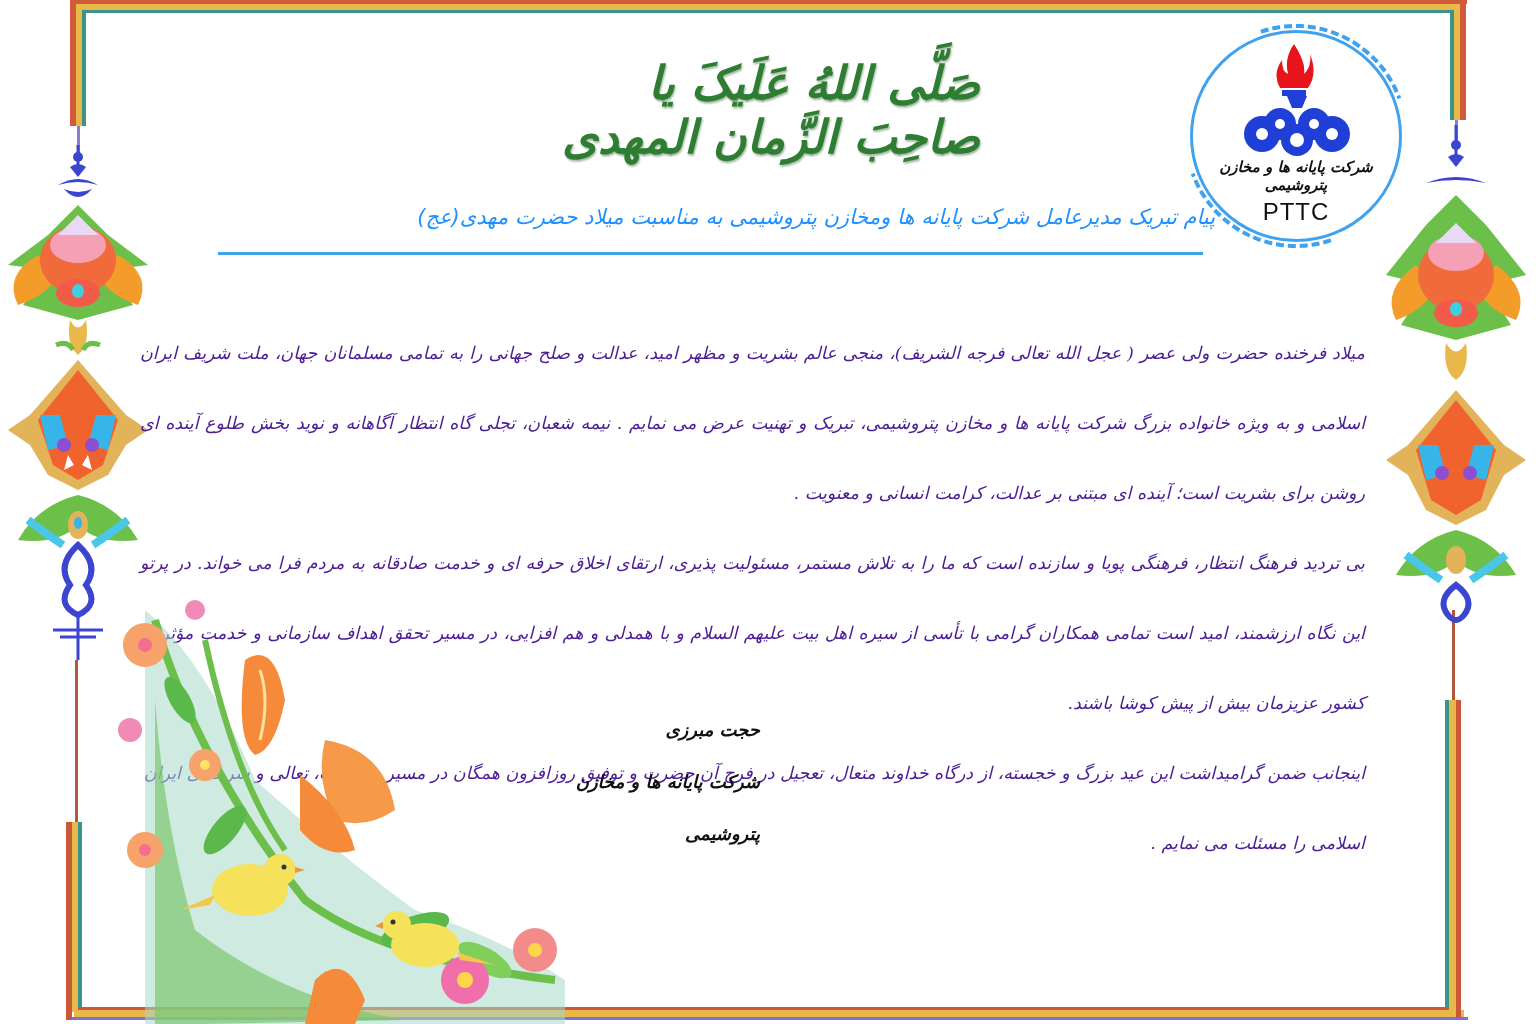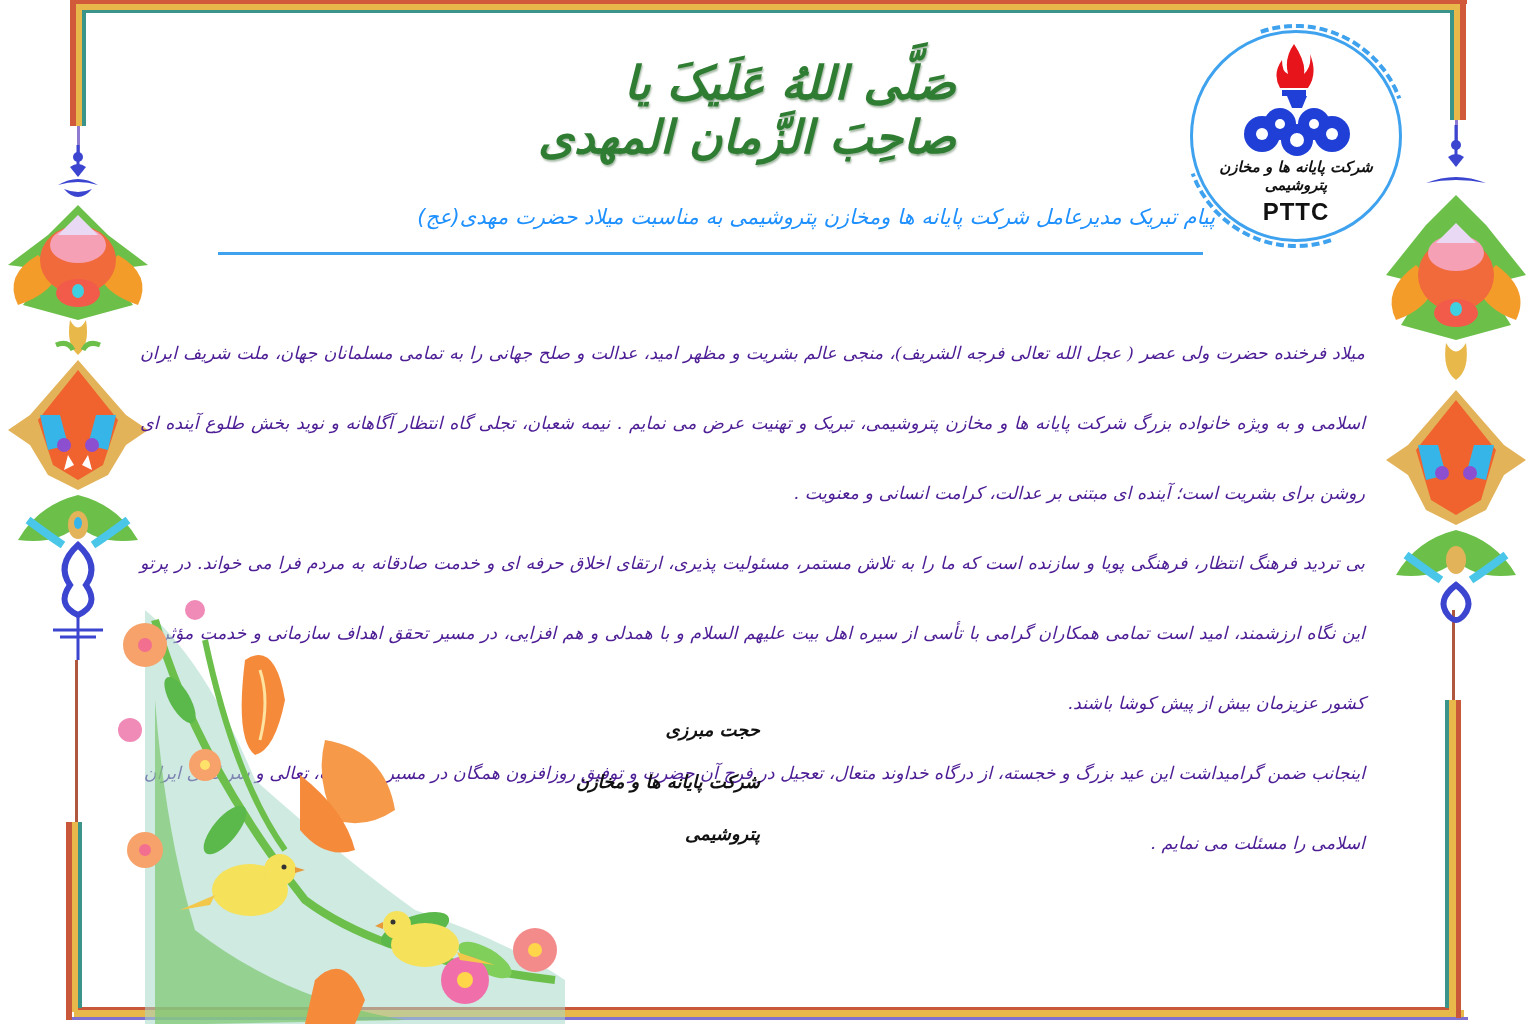--- a/index.html
+++ b/index.html
@@ -33,21 +33,21 @@
     .fl-right-bot-gold { left:1449px; top:700px; width:7px; height:314px; background:#e8b84a; }
     .fl-right-bot-red { left:1456px; top:700px; width:5px; height:318px; background:#c9573a; }
 
     .thin-stem { position:absolute; width:3px; background:#8e7ad0; }
 
     
     .ornament { position:absolute; }
 
     
     .calligraphy {
-      position:absolute; left:496px; top:30px; width:460px; height:160px;
+      position:absolute; left:520px; top:30px; width:460px; height:160px;
       display:flex; align-items:center; justify-content:center;
       direction:rtl;
       color:#2e7d32;
       font-family:"DejaVu Serif", serif;
       font-size:46px; font-weight:bold; font-style:italic;
       text-shadow: 1px 2px 2px rgba(0,60,0,0.35);
       letter-spacing:1px;
     }
 
     
@@ -74,21 +74,20 @@
     .logo-caption {
       position:absolute; left:20px; top:128px; width:172px;
       text-align:center; direction:rtl;
       font-family:"DejaVu Serif", serif; font-style:italic; font-weight:bold;
       font-size:15px; color:#111;
     }
     .logo-abbr {
       position:absolute; left:0; top:168px; width:212px; text-align:center;
       font-family:"Liberation Sans", sans-serif; font-size:24px; color:#111;
       letter-spacing:1px;
-      font-weight:bold;
     }
 
     
     .headline {
       position:absolute; left:195px; top:205px; width:1020px; height:34px;
       direction:rtl; text-align:right;
       color:#1e90ff; font-family:"DejaVu Sans", sans-serif;
       font-size:21px; font-weight:normal; font-style:italic;
       white-space:nowrap;
     }

